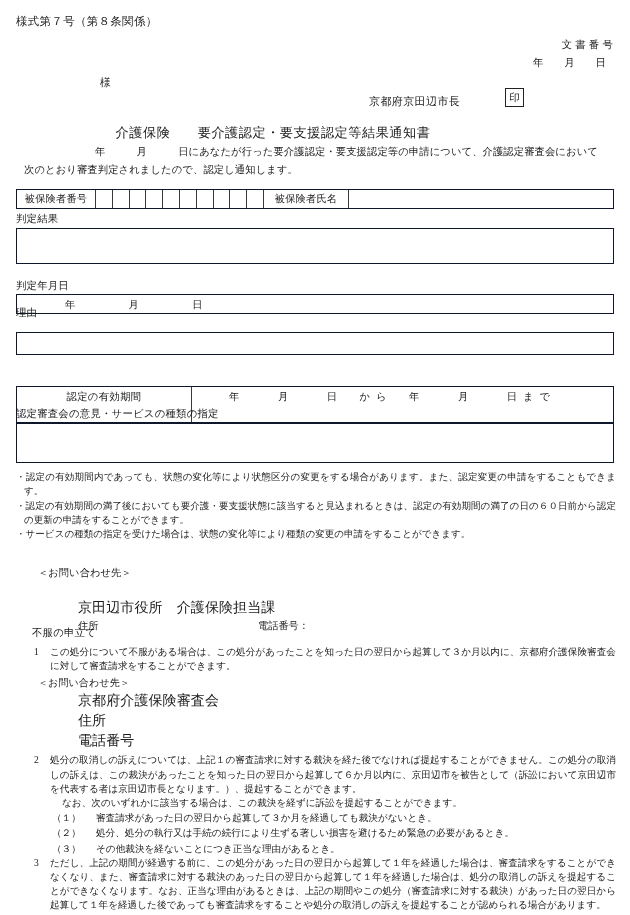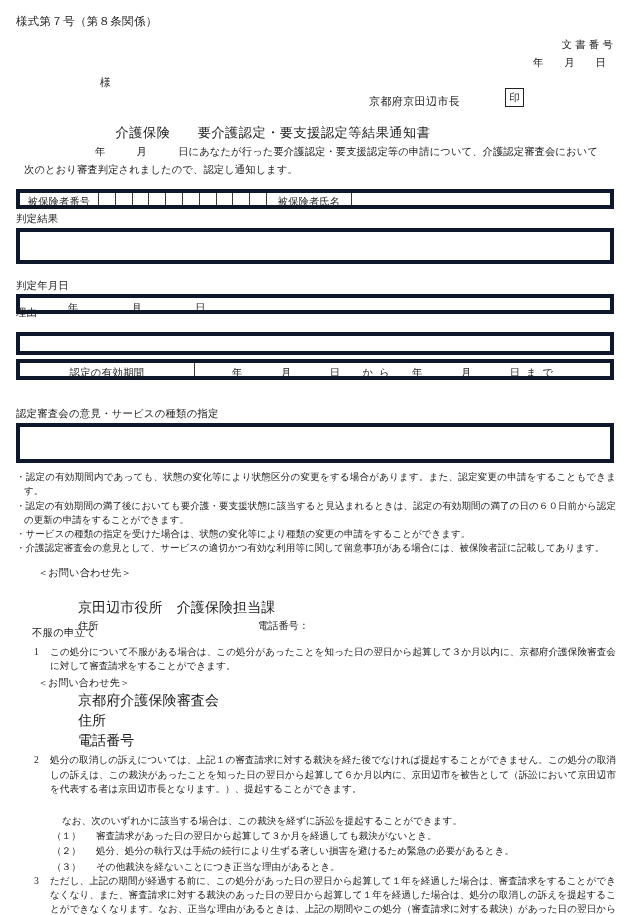--- a/index.html
+++ b/index.html
@@ -35,21 +35,21 @@
 
   
   #doc-title {
     position: absolute; left: 0; top: 124px; width: 546px;
     text-align: center; font-size: 13.2px; letter-spacing: .5px;
   }
   #intro-1 { left: 95px; top: 147px; font-size: 10.3px; letter-spacing: .1px; }
   #intro-2 { left: 24px; top: 165px; font-size: 10.3px; letter-spacing: .1px; }
 
   
-  .box { position: absolute; border: 4px solid #0f172a; box-sizing: border-box; background: #fff; }
+  .box { position: absolute; border: 1px solid #0f172a; box-sizing: border-box; background: #fff; }
 
   
   #insured-row { left: 16px; top: 189px; width: 598px; height: 20px; }
   #insured-row .lbl-num {
     position: absolute; left: 0; top: 0; width: 79px; height: 100%;
     border-right: 1px solid #3a3a3a; box-sizing: border-box;
     font-size: 10.2px; line-height: 18px; text-align: center; letter-spacing: .2px;
   }
   #insured-cells { position: absolute; left: 79px; top: 0; height: 100%; display: flex; }
   #insured-cells .cell {
@@ -76,21 +76,21 @@
   #box-date     { left: 16px; top: 294px; width: 598px; height: 20px; }
   #box-reason   { left: 16px; top: 332px; width: 598px; height: 23px; }
   #box-opinion  { left: 16px; top: 423px; width: 598px; height: 40px; }
 
   #date-inner {
     position: absolute; left: 48px; top: 0; height: 100%;
     font-size: 10.2px; line-height: 19px; letter-spacing: 11px;
   }
 
   
-  #validity-row { left: 16px; top: 359px; width: 598px; height: 21px; }
+  #validity-row { left: 16px; top: 386px; width: 598px; height: 37px; }
   #validity-row .vlbl {
     position: absolute; left: 0; top: 0; width: 175px; height: 100%;
     border-right: 1px solid #3a3a3a; box-sizing: border-box;
     font-size: 10.3px; line-height: 20px; text-align: center; letter-spacing: .4px;
   }
   #validity-from {
     position: absolute; left: 212px; top: 0; height: 100%;
     font-size: 10.3px; line-height: 20px; letter-spacing: 6px;
   }
   #validity-to {
@@ -120,21 +120,21 @@
   .item {
     position: relative; font-size: 9.6px; line-height: 14.2px;
     padding-left: 34px; text-align: justify; letter-spacing: .02px;
   }
   .item .num { position: absolute; left: 18px; top: 0; }
   .item p { margin: 0; }
 
   .sub-head { font-size: 10px; margin: 3px 0 0 22px; letter-spacing: .1px; }
   .sub-line { font-size: 14px; margin: 2px 0 0 62px; letter-spacing: .1px; }
 
-  .nao { font-size: 9.6px; line-height: 14.2px; margin: 18px 0 0 46px; letter-spacing: .02px; }
+  .nao { font-size: 9.6px; line-height: 14.2px; margin: 0 0 0 46px; letter-spacing: .02px; }
   .paren {
     position: relative; font-size: 9.6px; line-height: 14.2px;
     margin: 1px 0 0 36px; padding-left: 44px; letter-spacing: .02px;
   }
   .paren .pn { position: absolute; left: 0; top: 0; }
 </style>
 </head>
 <body>
 
 <div class="page">
@@ -185,21 +185,20 @@
     <div id="validity-from">年　　月　　日　から</div>
   </div>
 
   <div class="caption t" id="cap-opinion">認定審査会の意見・サービスの種類の指定</div>
   <div class="box" id="box-opinion"></div>
 
   <div id="notes">
     <p class="note">・認定の有効期間内であっても、状態の変化等により状態区分の変更をする場合があります。また、認定変更の申請をすることもできます。</p>
     <p class="note">・認定の有効期間の満了後においても要介護・要支援状態に該当すると見込まれるときは、認定の有効期間の満了の日の６０日前から認定の更新の申請をすることができます。</p>
     <p class="note">・サービスの種類の指定を受けた場合は、状態の変化等により種類の変更の申請をすることができます。</p>
-    <p class="note">・介護認定審査会の意見として、サービスの適切かつ有効な利用等に関して留意事項がある場合には、被保険者証に記載してあります。</p>
   </div>
 
   <div id="contact1">
     <div class="ttl">＜お問い合わせ先＞</div>
     <div class="org">京田辺市役所　介護保険担当課</div>
     <div class="addrline">
       <span>住所</span>
       <span class="tel">電話番号：</span>
     </div>
   </div>

